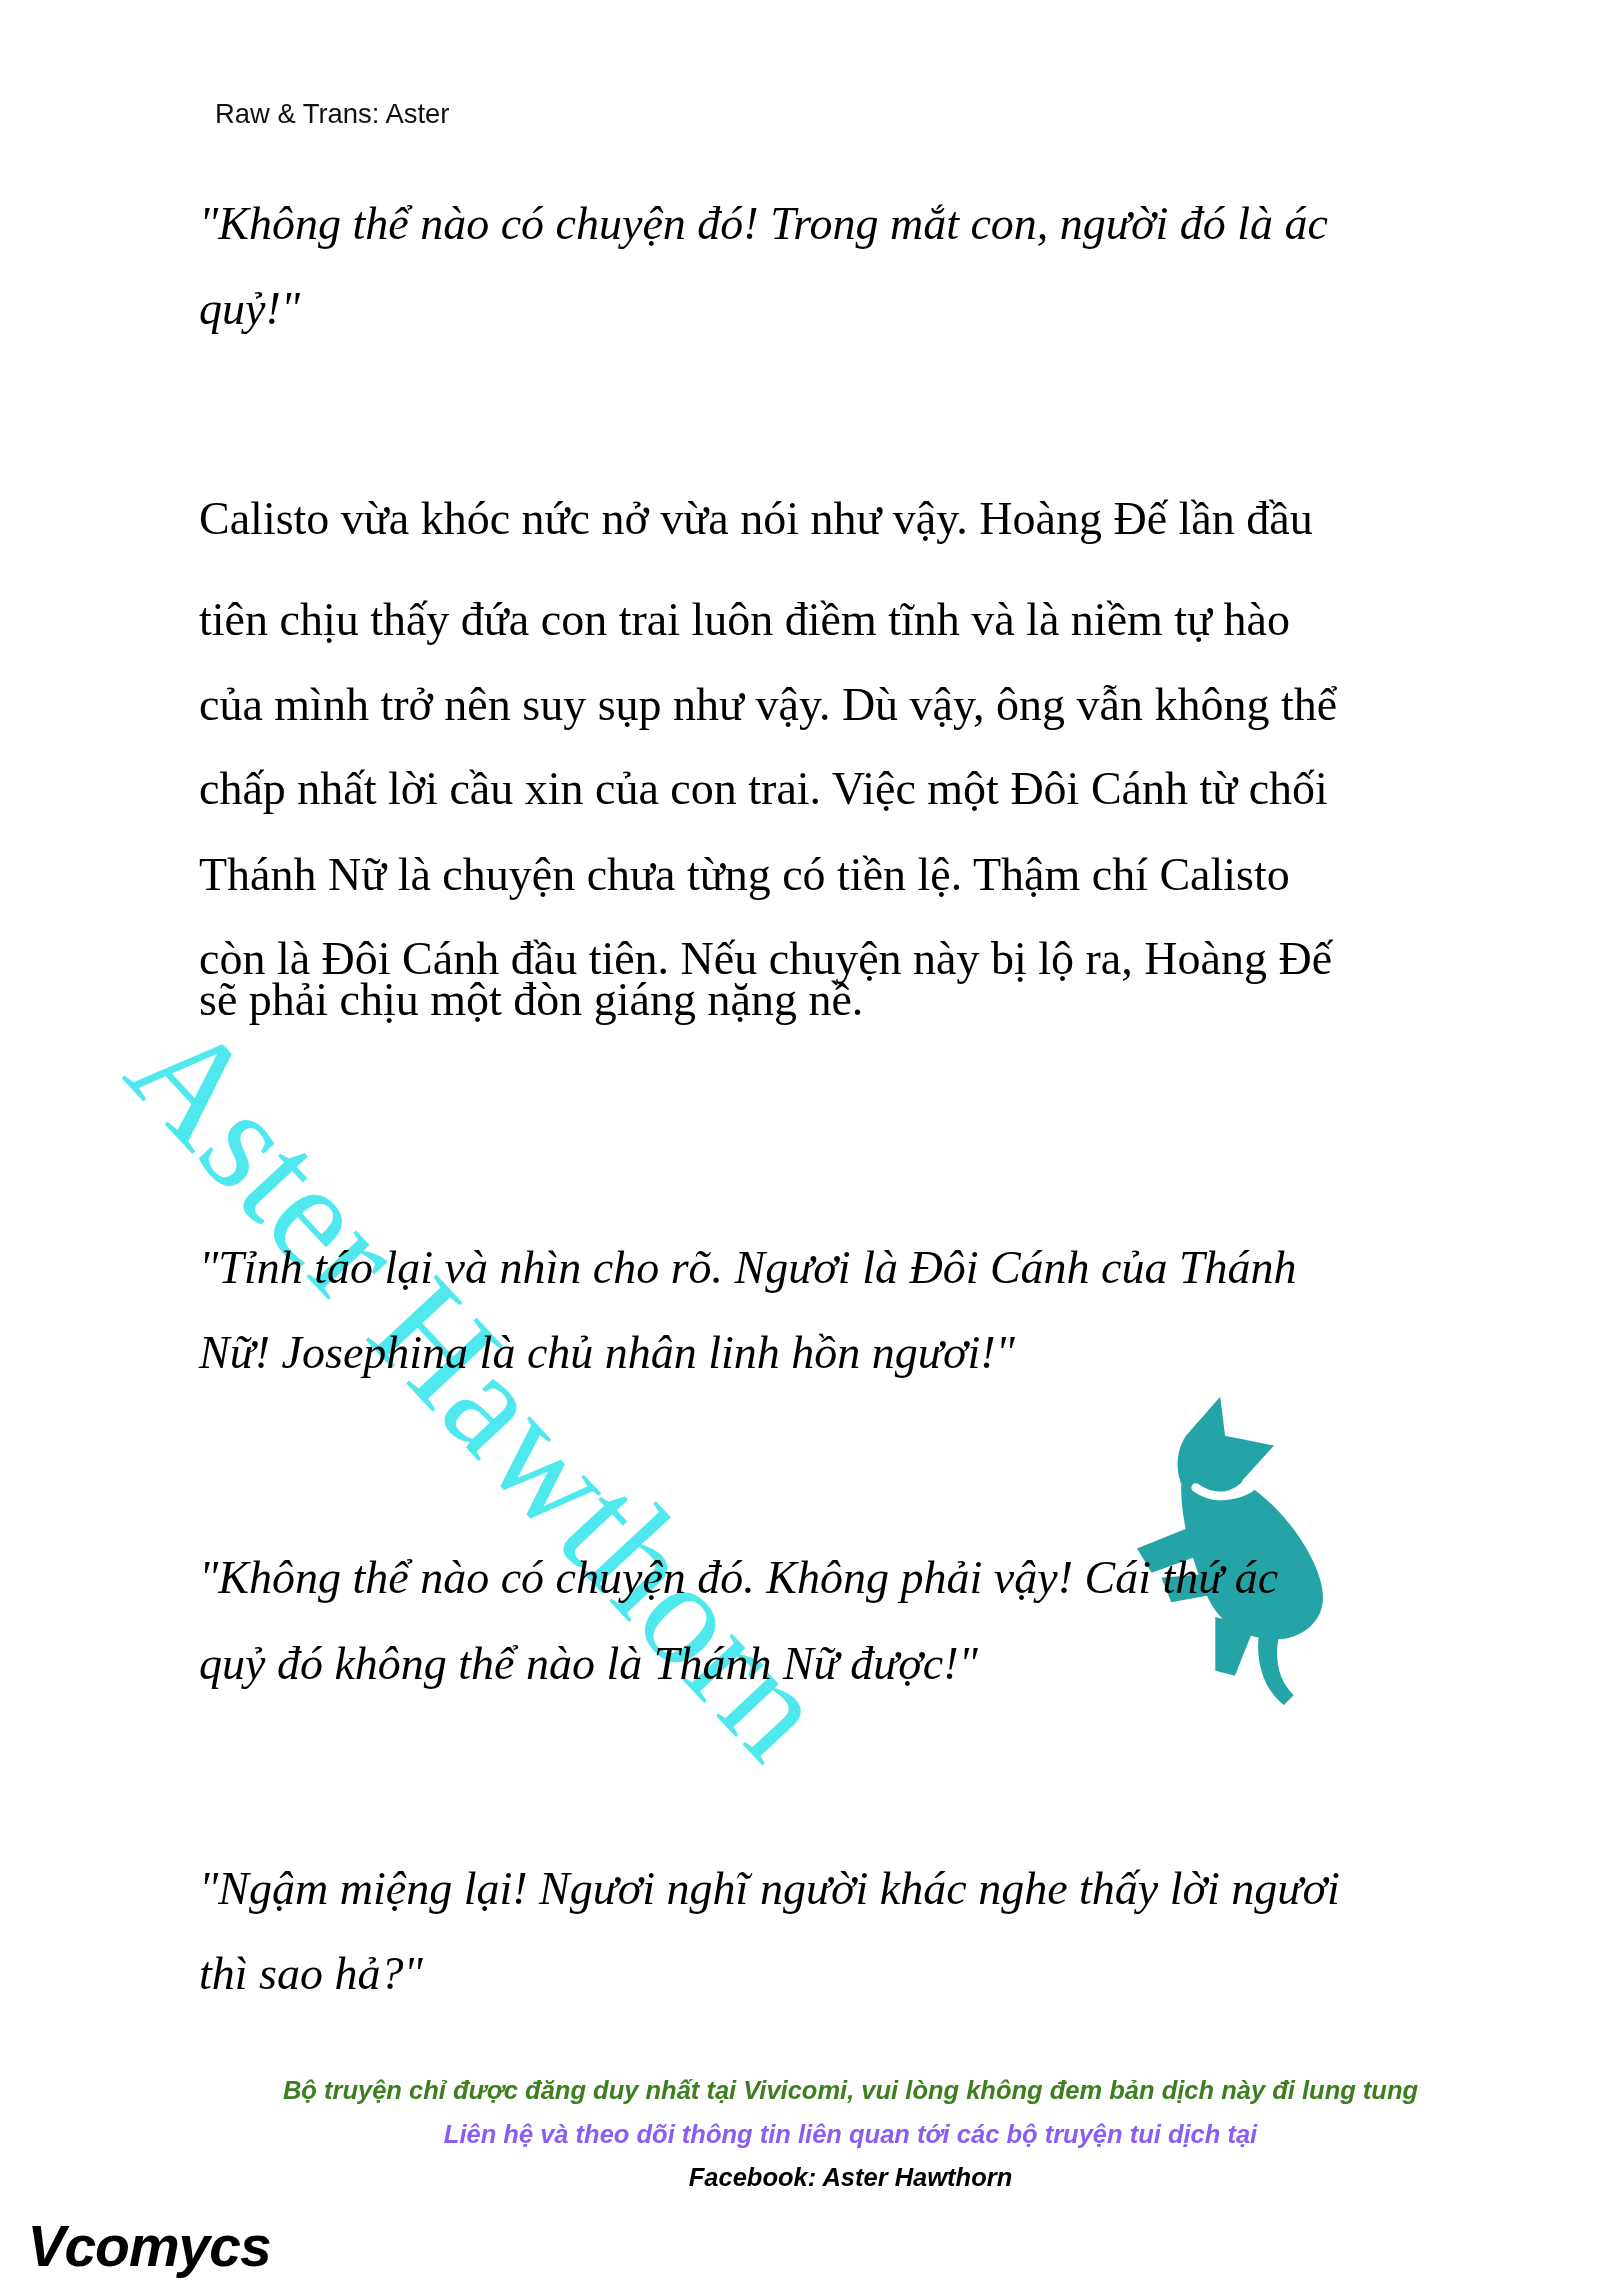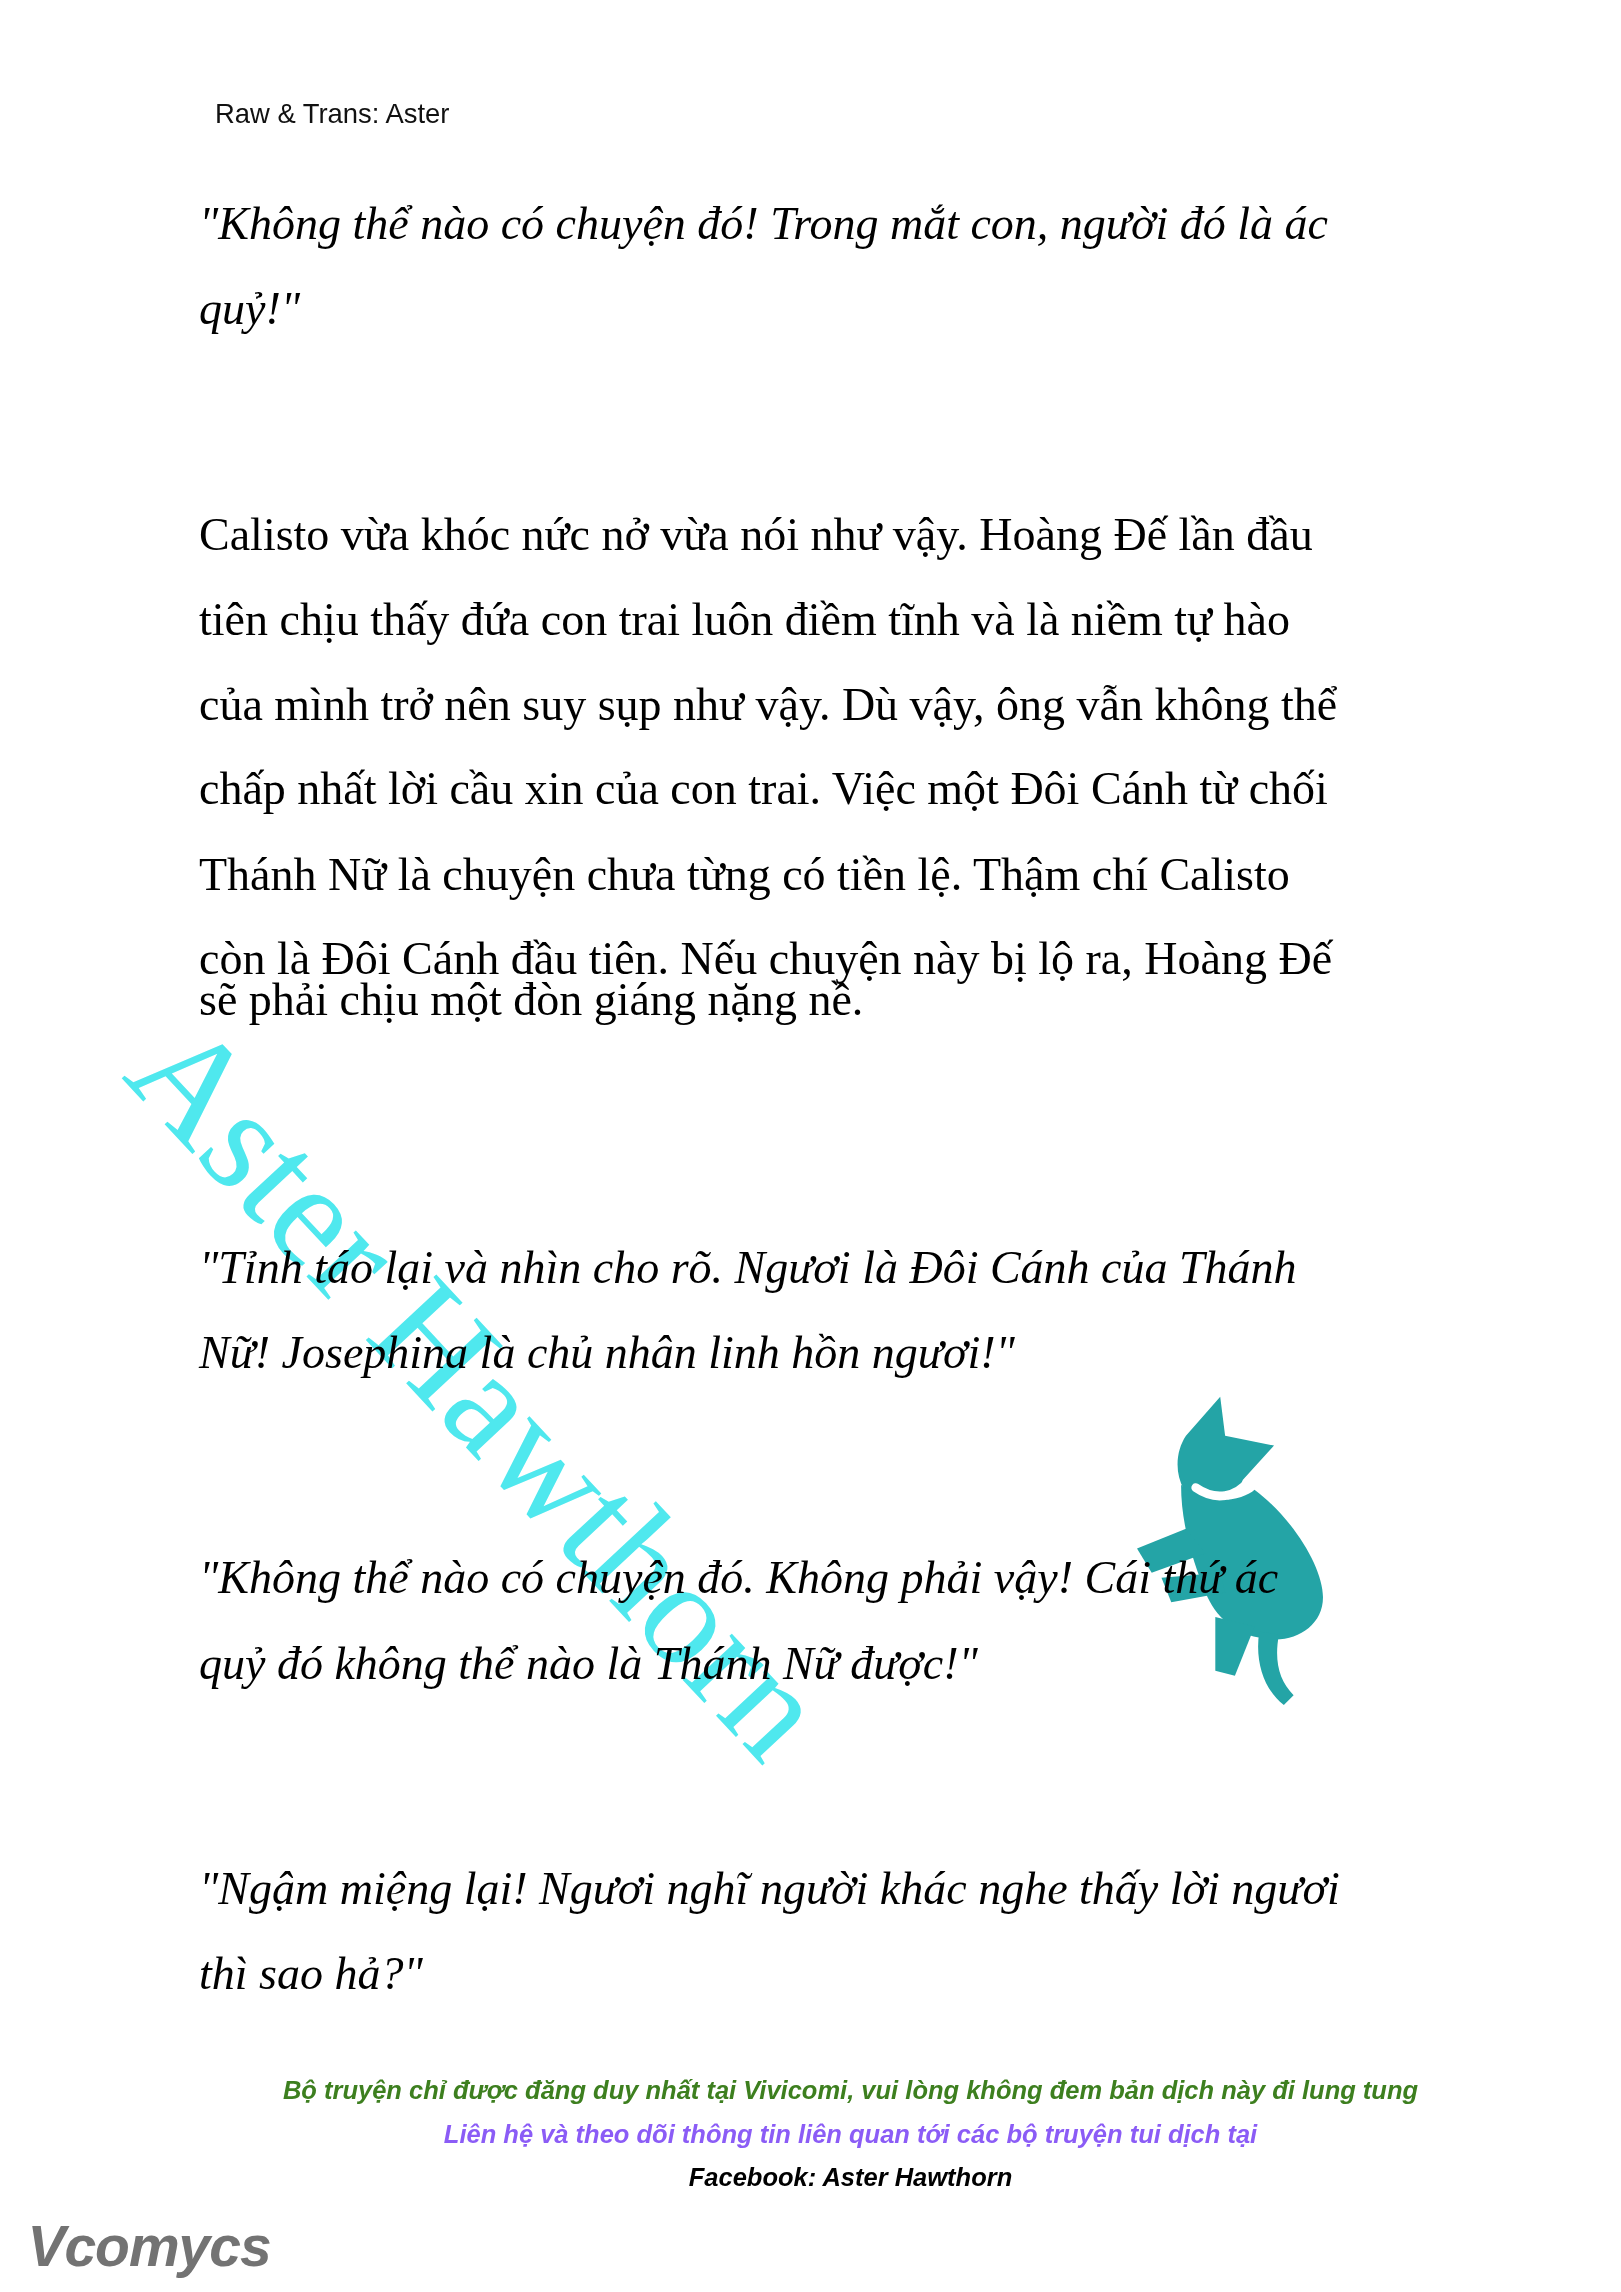--- a/index.html
+++ b/index.html
@@ -37,21 +37,21 @@
 <body>
 
 <div class="page">
 
   <div class="header">Raw &amp; Trans: Aster</div>
 
   <div>
     <div class="line italic" style="top:201px">"Không thể nào có chuyện đó! Trong mắt con, người đó là ác</div>
     <div class="line italic" style="top:286px">quỷ!"</div>
 
-    <div class="line" style="top:512px">Calisto vừa khóc nức nở vừa nói như vậy. Hoàng Đế lần đầu</div>
+    <div class="line" style="top:496px">Calisto vừa khóc nức nở vừa nói như vậy. Hoàng Đế lần đầu</div>
     <div class="line" style="top:597px">tiên chịu thấy đứa con trai luôn điềm tĩnh và là niềm tự hào</div>
     <div class="line" style="top:682px">của mình trở nên suy sụp như vậy. Dù vậy, ông vẫn không thể</div>
     <div class="line" style="top:766px">chấp nhất lời cầu xin của con trai. Việc một Đôi Cánh từ chối</div>
     <div class="line" style="top:852px">Thánh Nữ là chuyện chưa từng có tiền lệ. Thậm chí Calisto</div>
     <div class="line" style="top:936px">còn là Đôi Cánh đầu tiên. Nếu chuyện này bị lộ ra, Hoàng Đế</div>
     <div class="line" style="top:977px">sẽ phải chịu một đòn giáng nặng nề.</div>
 
     <div class="line italic" style="top:1245px">"Tỉnh táo lại và nhìn cho rõ. Ngươi là Đôi Cánh của Thánh</div>
     <div class="line italic" style="top:1330px">Nữ! Josephina là chủ nhân linh hồn ngươi!"</div>
 
@@ -81,15 +81,15 @@
     </g>
     <path d="M70 108 C90 122 112 118 125 100" stroke="#ffffff" stroke-width="9" fill="none" stroke-linecap="round"></path>
   </svg>
 
   <div>
     <div class="footer-line" style="top:2076px;color:#3d7f1f">Bộ truyện chỉ được đăng duy nhất tại Vivicomi, vui lòng không đem bản dịch này đi lung tung</div>
     <div class="footer-line" style="top:2120px;color:#8b5cf6">Liên hệ và theo dõi thông tin liên quan tới các bộ truyện tui dịch tại</div>
     <div class="footer-line" style="top:2163px;color:#000000">Facebook: Aster Hawthorn</div>
   </div>
 
-  <div class="logo" style="color:#737373">Vcomycs</div>
+  <div class="logo" style="color:#000000">Vcomycs</div>
 </div>
 
 
 </body></html>

